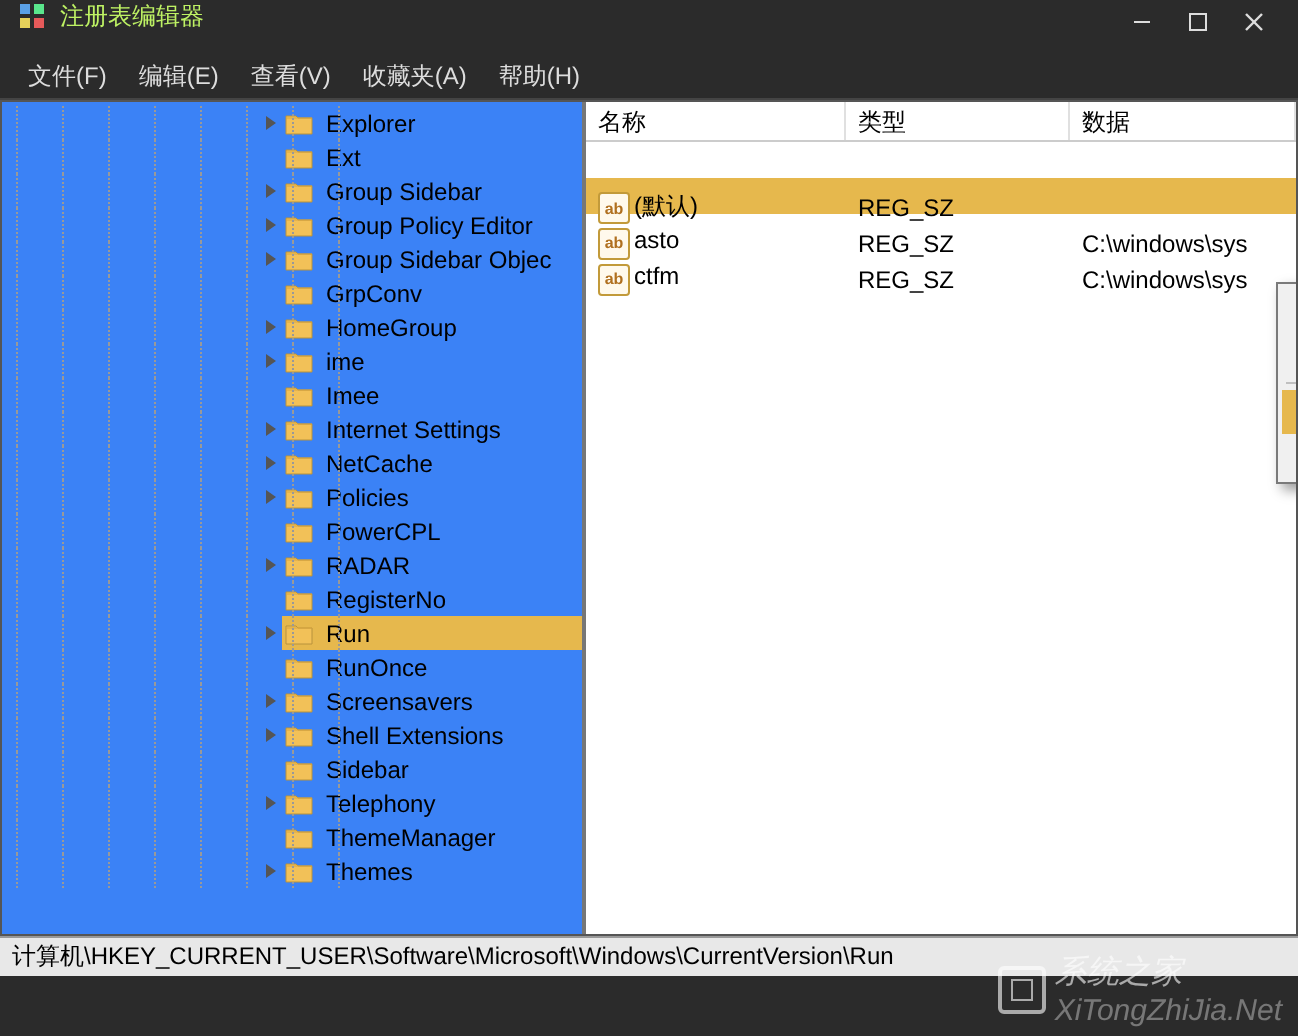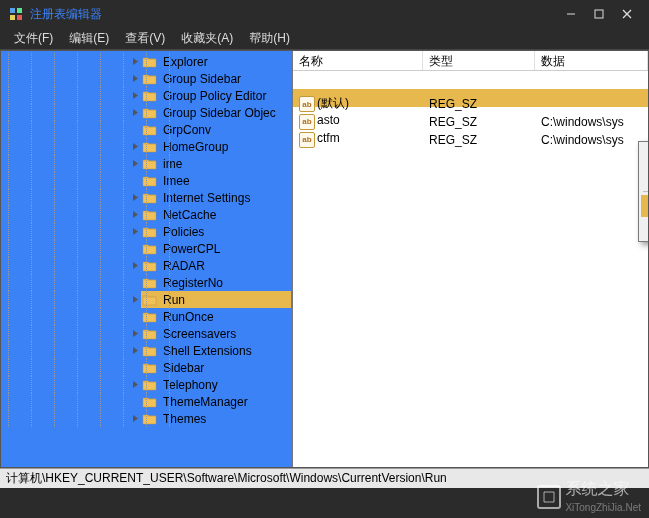--- a/index.html
+++ b/index.html
@@ -1,17 +1,17 @@
 <!DOCTYPE html>
 <html><head>
 <meta charset="utf-8">
 <style>
 * { margin: 0; padding: 0; box-sizing: border-box; font-family: "Microsoft YaHei", "Segoe UI", Tahoma, sans-serif; font-size: 12px; }
 body { background: #2b2b2b; width: 649px; height: 518px; overflow: hidden; position: relative; }
-.titlebar { background: #2b2b2b; color: #3b82f6; height: 28px; display: flex; align-items: center; padding: 12px 8px; }
+.titlebar { background: #2b2b2b; color: #bef264; height: 28px; display: flex; align-items: flex-start; padding: 0 8px; }
 .titlebar .app-icon { width: 16px; height: 16px; margin-right: 6px; }
 .titlebar .title { flex: 1; }
 .titlebar .wbtn { width: 28px; height: 22px; display: flex; align-items: center; justify-content: center; color: #ddd; }
 .menubar { background: #2b2b2b; color: #ddd; height: 22px; display: flex; align-items: center; padding: 0 6px; border-bottom: 1px solid #444; }
 .menubar .item { padding: 2px 8px; }
 .content { display: flex; height: 418px; background: #fff; border: 1px solid #555; }
 .tree { width: 292px; border-right: 2px solid #777; overflow: hidden; position: relative; background: #3b82f6; }
 .tree-inner { padding: 2px 0; }
 .node { display: flex; align-items: center; height: 17px; white-space: nowrap; }
 .node .indent { position: relative; height: 17px; }
@@ -27,21 +27,21 @@
 .col-name { width: 130px; } .col-type { width: 112px; } .col-data { flex: 1; }
 .row { display: flex; height: 18px; align-items: center; }
 .row .cell { padding: 1px 6px; white-space: nowrap; overflow: hidden; margin-top: 47px; }
 .row .val-icon { width: 16px; height: 16px; display: inline-flex; align-items: center; justify-content: center; margin-right: 2px; border:1px solid #c29a3a; color:#b07020; font-size:8px; font-weight:bold; border-radius:2px; background:#fff9ec;}
 .row.selected { background: #e6b84d; }
 .context-menu { position: absolute; top: 90px; left: 345px; width: 185px; background: #f0f0f0; border: 1px solid #7a7a7a; box-shadow: 3px 3px 6px rgba(0,0,0,0.4); z-index: 10; padding: 2px; }
 .context-menu .mi { height: 22px; display: flex; align-items: center; padding: 0 20px 0 28px; color: #000; }
 .context-menu .mi.hover { background: #e6b84d; }
 .context-menu .sep { height: 1px; background: #c0c0c0; margin: 3px 2px; }
 .statusbar { background: #e8e8e8; height: 20px; display: flex; align-items: center; padding: 0 6px; color: #000; border-top: 1px solid #999; }
-.watermark { position: absolute; bottom: 4px; right: 8px; color: rgba(255,255,255,0.6); font-size: 16px; pointer-events: none; display:flex; align-items:center; gap:4px;}
+.watermark { position: absolute; bottom: 4px; right: 8px; color: rgba(255,255,255,0.6); font-size: 16px; font-style: italic; pointer-events: none; display:flex; align-items:center; gap:4px;}
 .watermark .logo { width:24px; height:24px; border:2px solid rgba(255,255,255,0.6); border-radius:3px; display:flex; align-items:center; justify-content:center;}
 svg { display: block; }
 </style>
 </head>
 <body>
 
 <div class="titlebar">
   <span class="app-icon">
     <svg width="16" height="16">
         <rect x="2" y="2" width="5" height="5" fill="#5aa0e6"></rect>
@@ -92,20 +92,33 @@
             <svg width="16" height="14">
               <path d="M1 3 h5 l1 1 h7 v8 h-13 z" fill="#f2c158" stroke="#b8923c" stroke-width="0.5"></path>
               <path d="M1 4 h13" stroke="#d9a63e" stroke-width="0.5"></path>
             </svg>
           </span>
     <span class="label">Explorer</span>
   </div>
         <div class="node">
     <span class="indent" style="width:128px"><span class="vline"></span><span class="vline"></span><span class="vline"></span><span class="vline"></span><span class="vline"></span><span class="vline"></span><span class="vline"></span><span class="vline"></span></span>
     <span class="expander">
+            <svg width="9" height="9"></svg>
+          </span>
+    <span class="folder-icon">
+            <svg width="16" height="14">
+              <path d="M1 3 h5 l1 1 h7 v8 h-13 z" fill="#f2c158" stroke="#b8923c" stroke-width="0.5"></path>
+              <path d="M1 4 h13" stroke="#d9a63e" stroke-width="0.5"></path>
+            </svg>
+          </span>
+    <span class="label">Ext</span>
+  </div>
+        <div class="node">
+    <span class="indent" style="width:128px"><span class="vline"></span><span class="vline"></span><span class="vline"></span><span class="vline"></span><span class="vline"></span><span class="vline"></span><span class="vline"></span><span class="vline"></span></span>
+    <span class="expander">
             <svg width="9" height="9">
               <path d="M2 1 L7 4.5 L2 8 z" fill="#555"></path>
             </svg>
           </span>
     <span class="folder-icon">
             <svg width="16" height="14">
               <path d="M1 3 h5 l1 1 h7 v8 h-13 z" fill="#f2c158" stroke="#b8923c" stroke-width="0.5"></path>
               <path d="M1 4 h13" stroke="#d9a63e" stroke-width="0.5"></path>
             </svg>
           </span>
@@ -439,15 +452,15 @@
 
 <div class="watermark">
   <span class="logo">
     <svg width="14" height="14">
         <rect x="0" y="0" width="14" height="14" fill="none"></rect>
         <path d="M2 2h10v10h-10z" fill="none" stroke="rgba(255,255,255,0.6)" stroke-width="1"></path>
       </svg>
   </span>
   <span>
     <span style="font-size:16px;">系统之家</span><br>
-    <span style="font-size:10px;opacity:0.6;">XiTongZhiJia.Net</span>
+    <span style="font-size:15px;opacity:0.6;">XiTongZhiJia.Net</span>
   </span>
 </div>
 
 </body></html>

